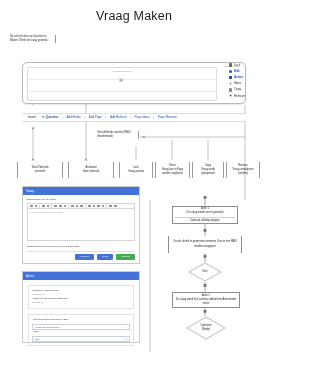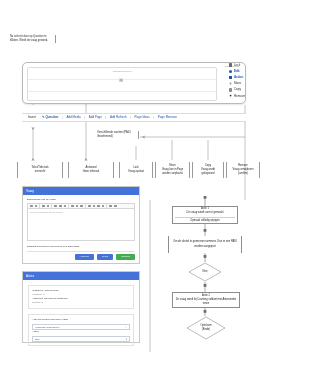--- a/index.html
+++ b/index.html
@@ -244,20 +244,21 @@
   .diamond svg { position:absolute; inset:0; }
   .diamond span { position:relative; z-index:2; }
   .d1 { left:188px; top:262px; }
   .d2 { left:186px; top:316px; width:40px; height:24px; }
 </style>
 </head>
 <body>
 
 <div class="page">
 
+  <div class="title">Vraag Maken</div>
 
   <div class="note-left">Na selectie door op Question te klikken. Wordt de vraag getoond.</div>
 
   <svg class="leaders" viewBox="0 0 268 380">
 
     <line x1="33" y1="82" x2="33" y2="105" stroke="#9a9a9a" stroke-width="0.6"></line>
 
     <path d="M33 128 L33 160" stroke="#9a9a9a" stroke-width="0.6" fill="none"></path>
     <path d="M33 158 l-1.6 2.6 h3.2 z" fill="#9a9a9a"></path>
     <path d="M33 130 l-1.6 -2.6 h3.2 z" fill="#9a9a9a"></path>

